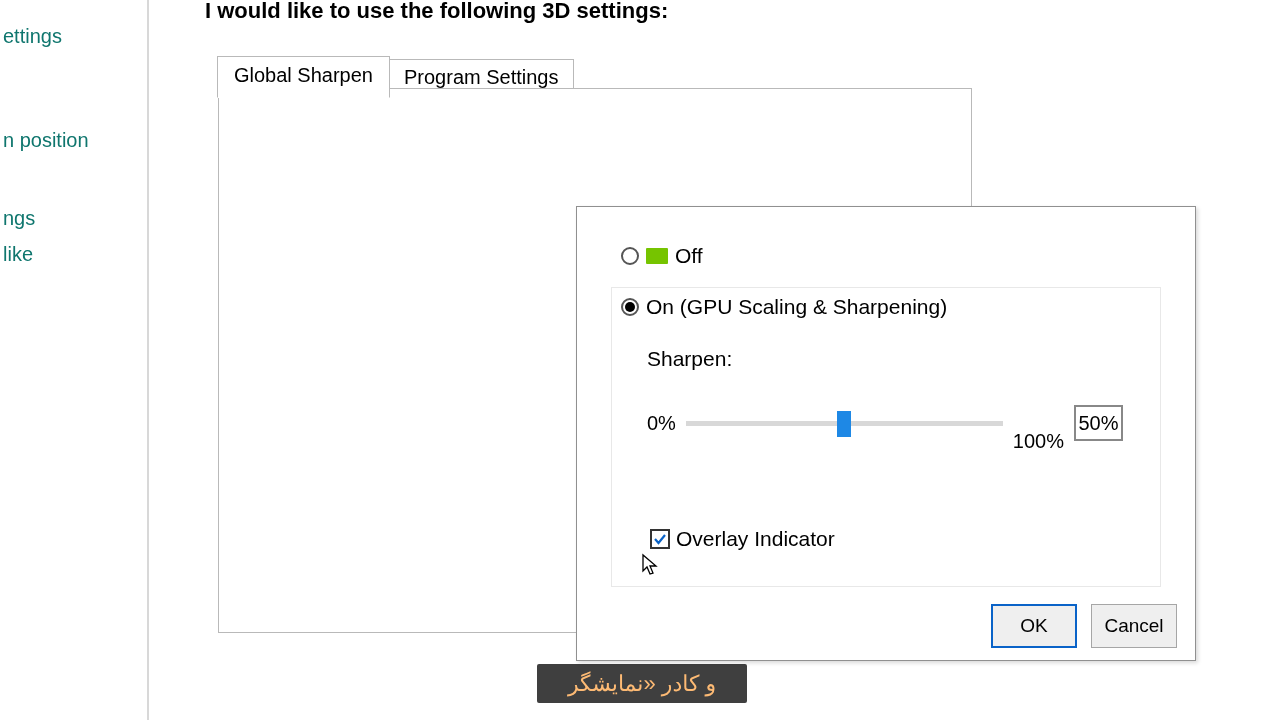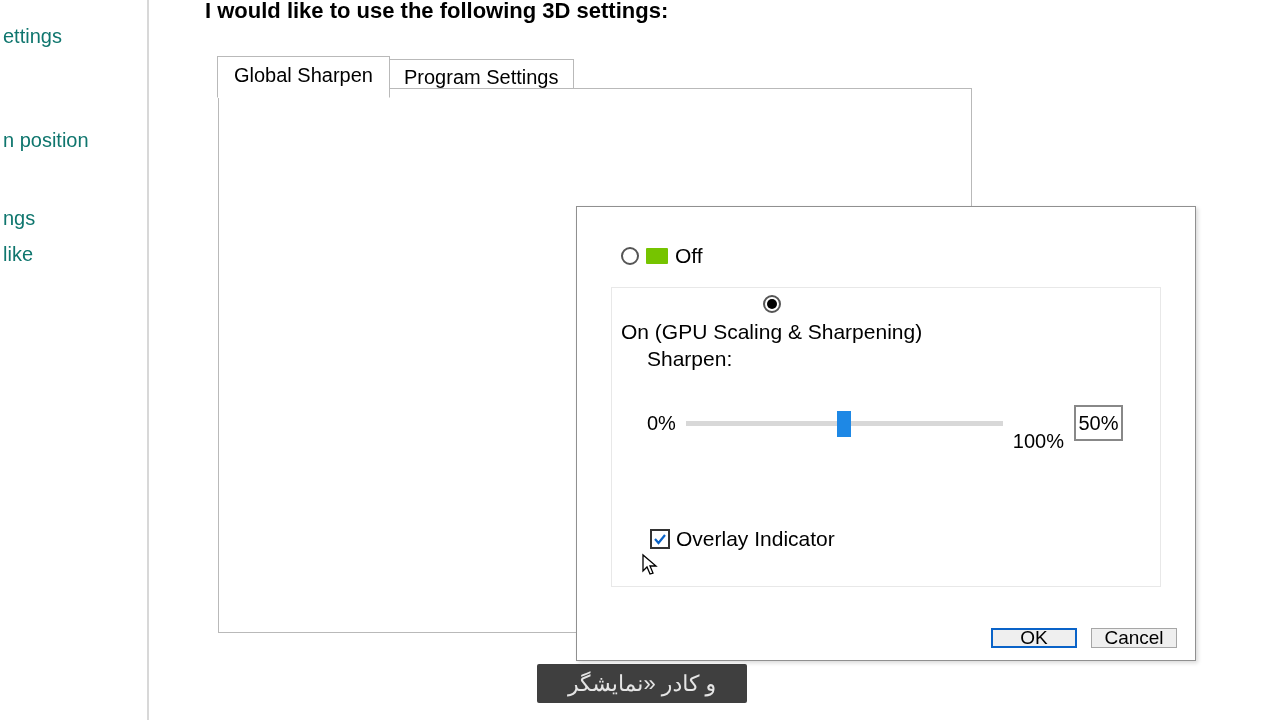--- a/index.html
+++ b/index.html
@@ -41,38 +41,38 @@
   .scroll-up { position: absolute; top: 0; width: 24px; height: 24px; display: flex; align-items: center; justify-content: center; }
   .scroll-up svg { width: 10px; height: 6px; }
   .scroll-thumb { position: absolute; top: 27px; width: 18px; left: 3px; height: 60px; background: #cfcfcf; border-radius: 0; }
 
   .popup { position: absolute; left: 576px; top: 206px; width: 620px; height: 455px; background: #fff; border: 1px solid #909090; box-shadow: 2px 2px 4px rgba(0,0,0,0.15); z-index: 10; }
   .radio-opt { display: flex; align-items: center; gap: 7px; position: absolute; font-size: 21px; }
   .radio-opt .radio { width: 18px; height: 18px; border: 2px solid #555; border-radius: 50%; display: flex; align-items: center; justify-content: center; cursor: pointer; }
   .radio-opt .radio.checked::after { content: ""; width: 10px; height: 10px; background: #000; border-radius: 50%; }
   .radio-off { left: 44px; top: 37px; }
   .nv-icon { width: 22px; height: 16px; background: #76c400; border-radius: 1px; }
-  .radio-on { left: 44px; top: 88px; flex-direction: column; }
+  .radio-on { left: 44px; top: 88px; }
   .on-panel { position: absolute; left: 34px; top: 80px; right: 34px; height: 300px; border: 1px solid #e8e8e8; padding-top: 45px; }
   .sharpen-label { position: absolute; left: 70px; top: 140px; font-size: 21px; }
   .slider-wrap { position: absolute; left: 70px; top: 186px; right: 72px; display: flex; align-items: center; gap: 10px; }
   .slider-min { font-size: 20px; }
   .slider-track { flex: 1; height: 5px; background: #d8d8d8; position: relative; }
   .slider-thumb { position: absolute; top: -10px; width: 14px; height: 26px; background: #1e88e5; left: 50%; transform: translateX(-50%); cursor: pointer; }
   .slider-max { font-size: 20px; margin-top: 37px; }
   .slider-val { border: 2px solid #888; width: 49px; height: 36px; display: flex; align-items: center; justify-content: center; font-size: 20px; }
   .overlay-check-row { position: absolute; left: 73px; top: 320px; display: flex; align-items: center; gap: 6px; font-size: 21px; }
   .checkbox { width: 20px; height: 20px; border: 2px solid #333; display: flex; align-items: center; justify-content: center; cursor: pointer; }
   .checkbox svg { width: 14px; height: 14px; }
   .cursor { position: absolute; left: 64px; top: 346px; width: 20px; height: 24px; pointer-events: none; }
   .btns { position: absolute; right: 18px; bottom: 12px; display: flex; gap: 14px; }
-  .btn { min-width: 86px; height: 20px; background: #efefef; border: 1px solid #a6a6a6; font-size: 19px; cursor: pointer; display: flex; align-items: center; justify-content: center; }
+  .btn { min-width: 86px; height: 44px; background: #efefef; border: 1px solid #a6a6a6; font-size: 19px; cursor: pointer; display: flex; align-items: center; justify-content: center; }
   .btn.primary { border: 2px solid #0a63c8; }
 
-  .caption-bar { position: absolute; left: 537px; top: 664px; width: 210px; height: 39px; background: #3f3f3f; color: #e5e5e5; font-size: 22px; display: flex; align-items: center; justify-content: center; border-radius: 2px; direction: rtl; font-family: Tahoma, sans-serif; }
+  .caption-bar { position: absolute; left: 537px; top: 664px; width: 210px; height: 39px; background: #3f3f3f; color: #fdba74; font-size: 22px; display: flex; align-items: center; justify-content: center; border-radius: 2px; direction: rtl; font-family: Tahoma, sans-serif; }
 </style>
 </head>
 <body>
 
 <div class="left-links">
   <a>ettings</a>
   <div style="height:68px"></div>
   <a>n position</a>
   <div style="height:42px"></div>
   <a>ngs</a>

